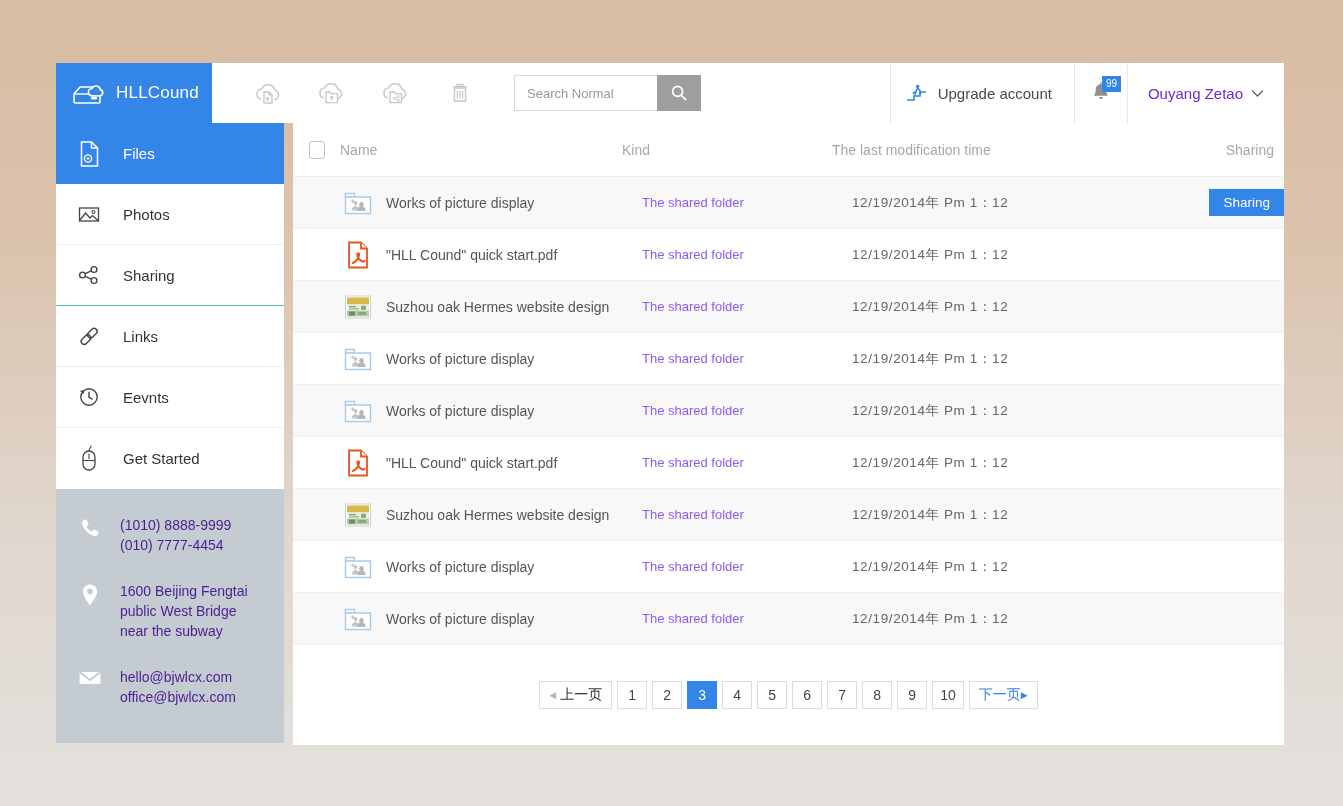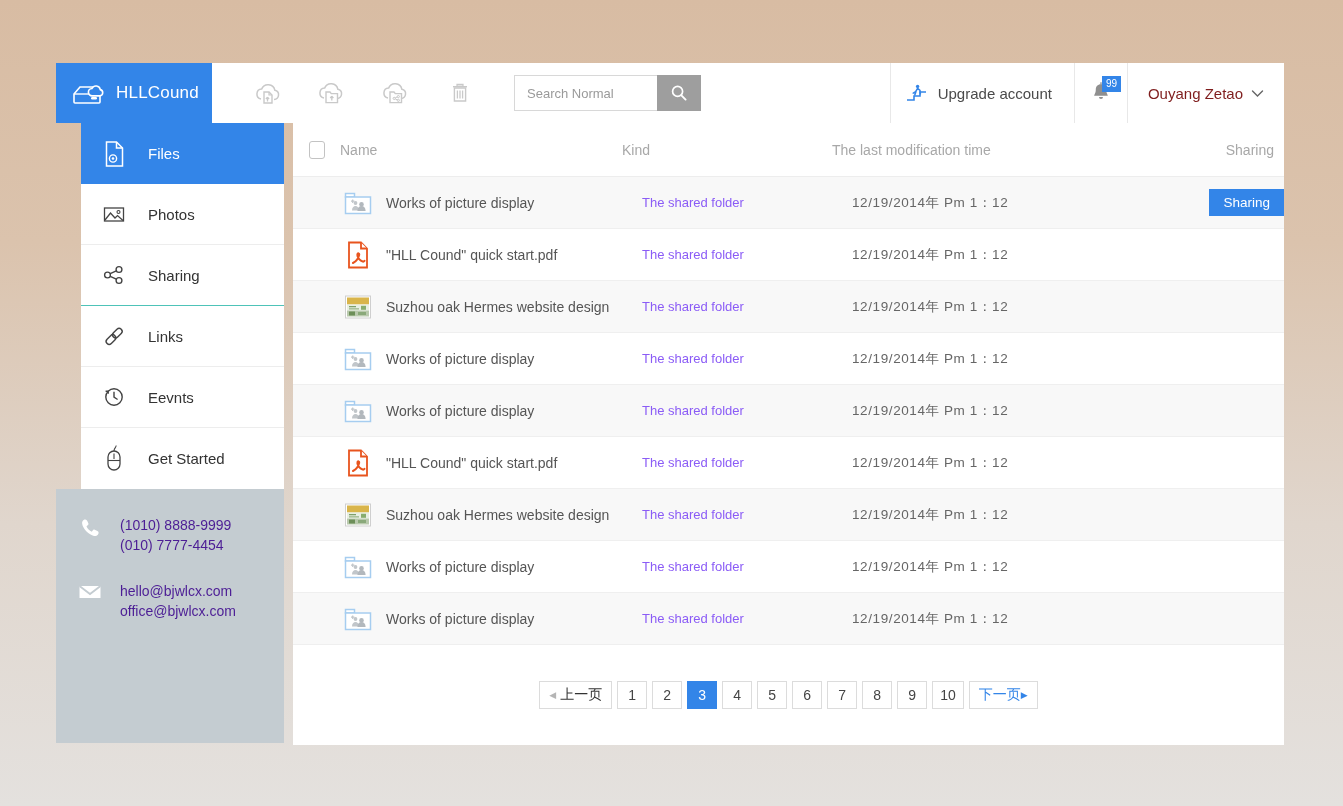--- a/index.html
+++ b/index.html
@@ -82,28 +82,28 @@
     font-size: 10px; line-height: 13px;
     padding: 1px 3px 2px 3px;
     min-width: 19px; text-align: center;
   }
   .usercell {
     display: flex; align-items: center; gap: 8px;
     padding: 0 20px;
     border-left: 1px solid #e8e8e8;
     cursor: pointer;
   }
-  .username { font-size: 15px; color: #7f1d1d; text-align: center; }
+  .username { font-size: 15px; color: #6d28d9; text-align: center; }
 
   
   .sidebar {
     position: absolute; left: 0; top: 68px;
     width: 228px; height: 622px;
   }
-  .nav { background: #ffffff; margin-left: 25px; }
+  .nav { background: #ffffff; }
   .nav-item {
     height: 61px;
     display: flex; align-items: center;
     padding-left: 19px; gap: 20px;
     border-bottom: 1px solid #ededed;
     cursor: pointer;
     position: relative;
   }
   .nav-item.active {
     background: #3385e8;
@@ -388,20 +388,33 @@
     <div class="contact">
       <div class="contact-row">
         <span class="contact-icon">
           <svg width="22" height="22" viewBox="0 0 22 22">
             <path d="M5.4 2.6 c1.5 -0.6 2.3 0.2 2.9 1.5 l1 2.2 c0.4 0.9 0.1 1.5 -0.6 2 l-1.2 0.9 c0.7 2.2 3.1 4.7 5.3 5.5 l0.9 -1.3 c0.5 -0.7 1.1 -1 2 -0.6 l2.2 1 c1.3 0.6 2.1 1.4 1.5 2.9 c-0.7 1.7 -2.6 2.6 -4.4 2.2 C10 18 4.1 12 3.2 7 C2.8 5.2 3.7 3.3 5.4 2.6 z" fill="#ffffff"></path>
           </svg>
         </span>
         <span class="contact-text">
           <span>(1010) 8888-9999</span><br>
           <span>(010) 7777-4454</span>
+        </span>
+      </div>
+      <div class="contact-row">
+        <span class="contact-icon">
+          <svg width="20" height="24" viewBox="0 0 20 24">
+            <path d="M10 1.5 C6 1.5 2.9 4.6 2.9 8.6 C2.9 13.6 10 22.5 10 22.5 S17.1 13.6 17.1 8.6 C17.1 4.6 14 1.5 10 1.5 z" fill="#ffffff"></path>
+            <circle cx="10" cy="8.4" r="2.8" fill="#c4ccd1"></circle>
+          </svg>
+        </span>
+        <span class="contact-text">
+          <span>1600 Beijing Fengtai</span><br>
+          <span>public West Bridge</span><br>
+          <span>near the subway</span>
         </span>
       </div>
       <div class="contact-row">
         <span class="contact-icon">
           <svg width="24" height="18" viewBox="0 0 24 18">
             <path d="M1.5 3 h21 v12 h-21 z" fill="#ffffff"></path>
             <path d="M1.5 3 L12 11 L22.5 3" fill="none" stroke="#c4ccd1" stroke-width="1.8"></path>
           </svg>
         </span>
         <span class="contact-text">

